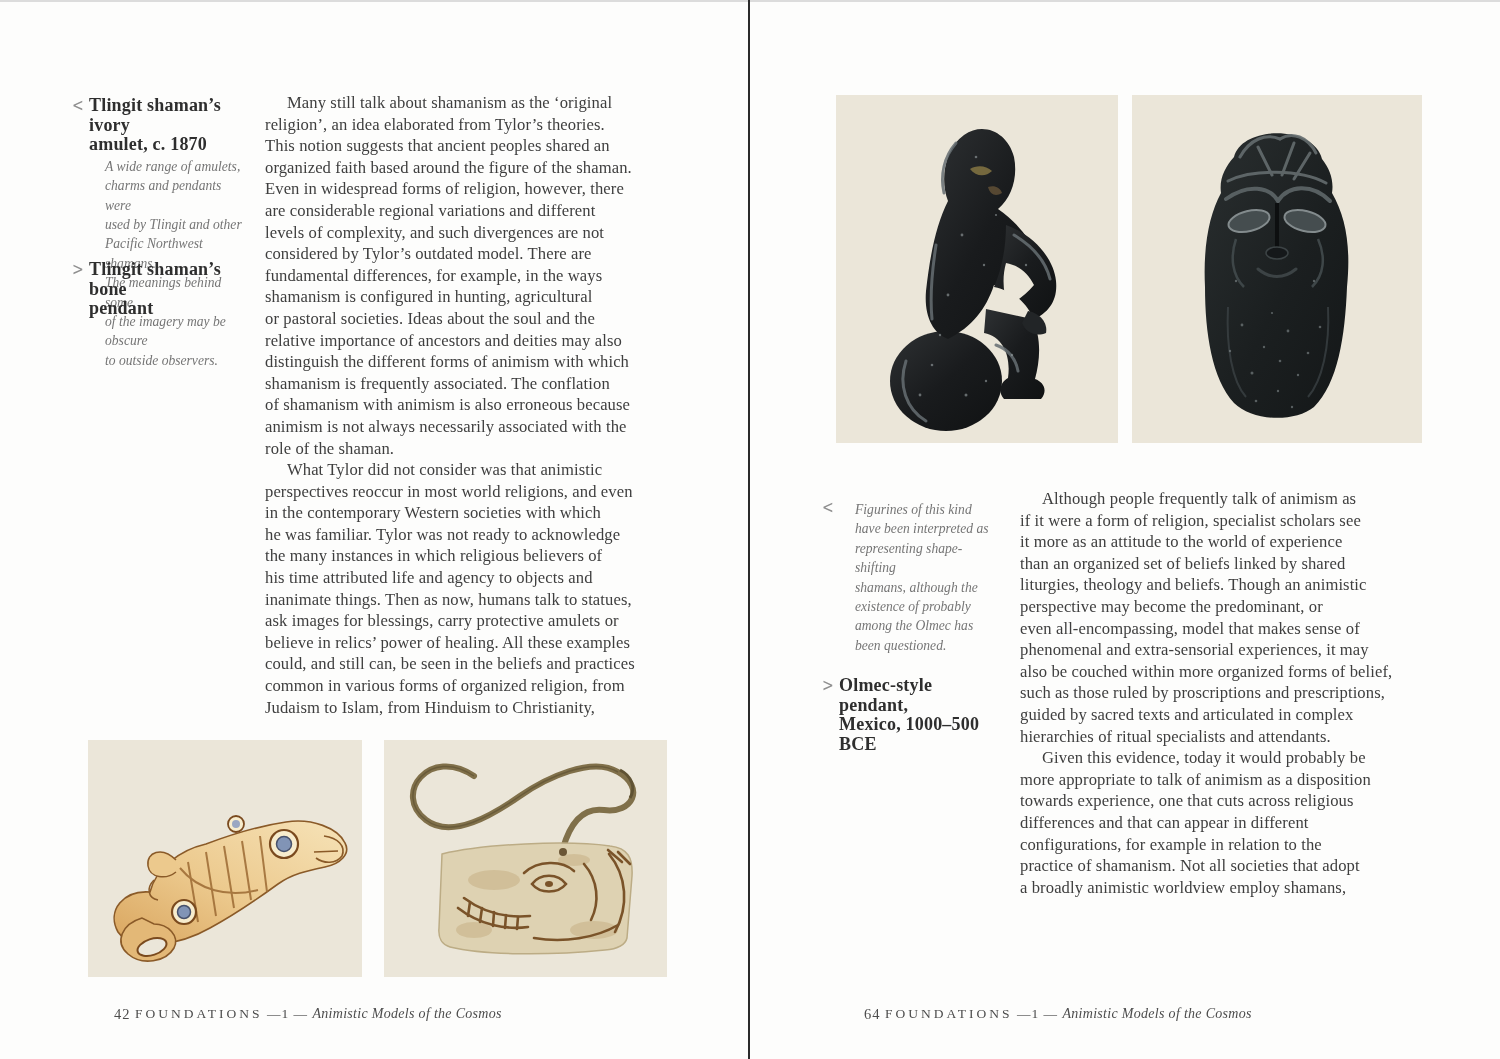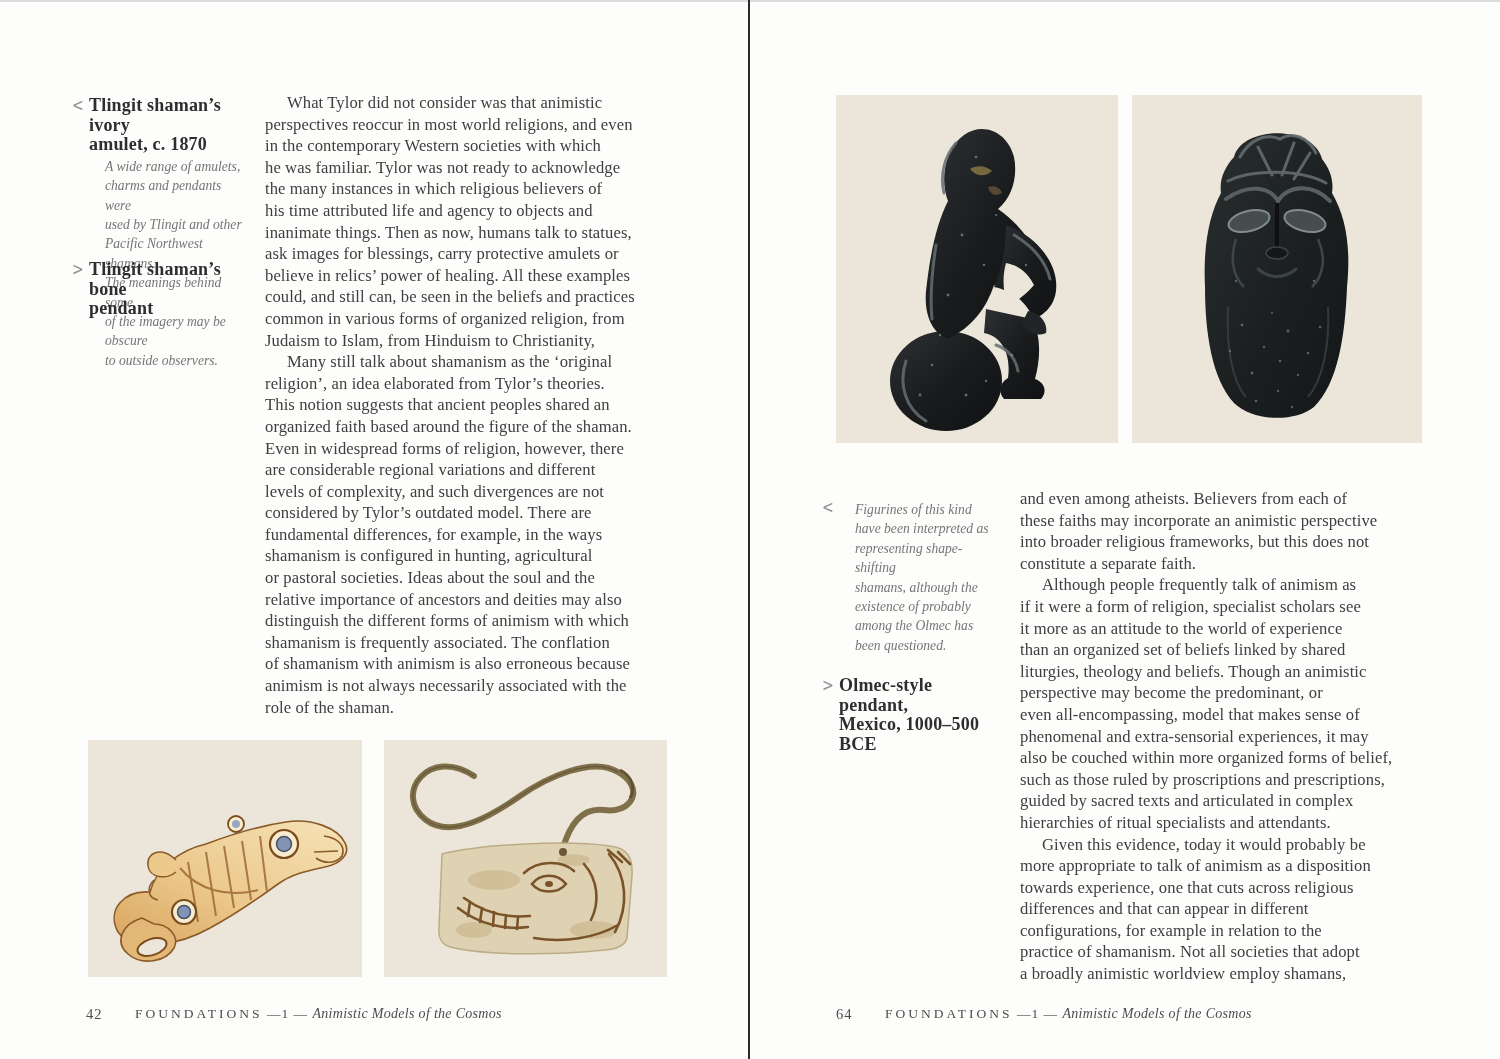--- a/index.html
+++ b/index.html
@@ -34,21 +34,21 @@
   .cap-body{
     margin:2px 0 0 16px;font-size:13.6px;line-height:19.4px;font-style:italic;color:#757575;
     white-space:pre-line;
   }
 
   
   figure{margin:0;position:absolute;}
   figure svg{display:block;}
 
   
-  .pagenum{position:absolute;top:1006px;font-size:14.5px;color:#4c4c4c;letter-spacing:1px;}
+  .pagenum{position:absolute;top:1006px;font-size:14.5px;color:#4c4c4c;letter-spacing:1px;margin-left:28px;}
   .footerline{position:absolute;top:1006px;font-size:13.5px;color:#4c4c4c;white-space:nowrap;}
   .fsection{letter-spacing:3px;}
   .fnum{letter-spacing:1px;}
   .ftitle{font-style:italic;font-size:14px;letter-spacing:0.3px;}
 </style>
 </head>
 <body>
 
 <div class="stage">
   <div class="hairline-top"></div>
@@ -73,49 +73,49 @@
 
     <div class="caption" style="left:72px;top:260px;">
       <span class="cap-marker">&gt;</span>
       <div class="cap-inner">
         <h4 class="cap-title">Tlingit shaman’s bone
 pendant</h4>
       </div>
     </div>
 
     <div class="bodytext body-left">
-      <p class="indent">What Tylor did not consider was that animistic
-perspectives reoccur in most world religions, and even
-in the contemporary Western societies with which
-he was familiar. Tylor was not ready to acknowledge
-the many instances in which religious believers of
-his time attributed life and agency to objects and
-inanimate things. Then as now, humans talk to statues,
-ask images for blessings, carry protective amulets or
-believe in relics’ power of healing. All these examples
-could, and still can, be seen in the beliefs and practices
-common in various forms of organized religion, from
-Judaism to Islam, from Hinduism to Christianity,</p>
       <p class="indent">Many still talk about shamanism as the ‘original
 religion’, an idea elaborated from Tylor’s theories.
 This notion suggests that ancient peoples shared an
 organized faith based around the figure of the shaman.
 Even in widespread forms of religion, however, there
 are considerable regional variations and different
 levels of complexity, and such divergences are not
 considered by Tylor’s outdated model. There are
 fundamental differences, for example, in the ways
 shamanism is configured in hunting, agricultural
 or pastoral societies. Ideas about the soul and the
 relative importance of ancestors and deities may also
 distinguish the different forms of animism with which
 shamanism is frequently associated. The conflation
 of shamanism with animism is also erroneous because
 animism is not always necessarily associated with the
 role of the shaman.</p>
+      <p class="indent">What Tylor did not consider was that animistic
+perspectives reoccur in most world religions, and even
+in the contemporary Western societies with which
+he was familiar. Tylor was not ready to acknowledge
+the many instances in which religious believers of
+his time attributed life and agency to objects and
+inanimate things. Then as now, humans talk to statues,
+ask images for blessings, carry protective amulets or
+believe in relics’ power of healing. All these examples
+could, and still can, be seen in the beliefs and practices
+common in various forms of organized religion, from
+Judaism to Islam, from Hinduism to Christianity,</p>
     </div>
 
     <figure style="left:88px;top:740px;">
       <svg width="274" height="237" viewBox="0 0 274 237">
         <defs>
           <linearGradient id="ivory" x1="0" y1="1" x2="1" y2="0">
             <stop offset="0" stop-color="#d9a55e"></stop>
               <stop offset="0.45" stop-color="#ecc98d"></stop>
               <stop offset="1" stop-color="#f6e3b8"></stop>
           </linearGradient>
@@ -320,24 +320,20 @@
 
     <div class="caption" style="left:822px;top:676px;">
       <span class="cap-marker">&gt;</span>
       <div class="cap-inner">
         <h4 class="cap-title">Olmec-style pendant,
 Mexico, 1000–500 BCE</h4>
       </div>
     </div>
 
     <div class="bodytext body-right">
-      <p>and even among atheists. Believers from each of
-these faiths may incorporate an animistic perspective
-into broader religious frameworks, but this does not
-constitute a separate faith.</p>
       <p class="indent">Although people frequently talk of animism as
 if it were a form of religion, specialist scholars see
 it more as an attitude to the world of experience
 than an organized set of beliefs linked by shared
 liturgies, theology and beliefs. Though an animistic
 perspective may become the predominant, or
 even all-encompassing, model that makes sense of
 phenomenal and extra-sensorial experiences, it may
 also be couched within more organized forms of belief,
 such as those ruled by proscriptions and prescriptions,

